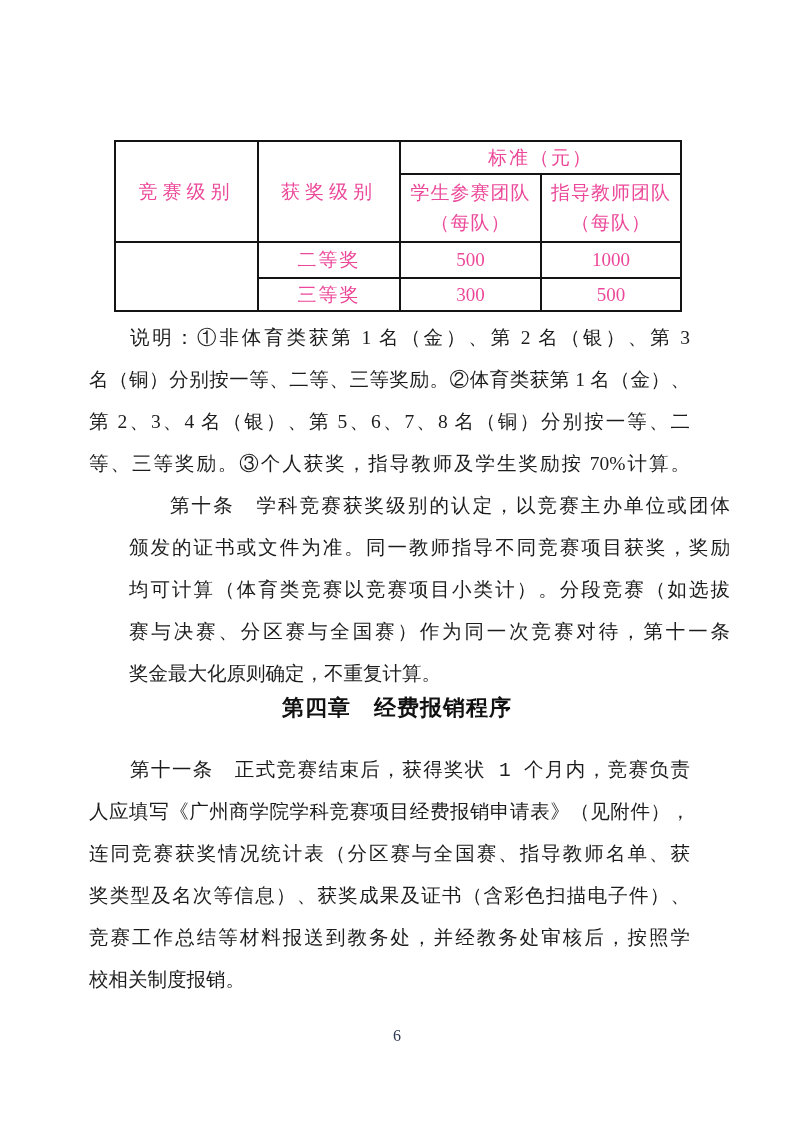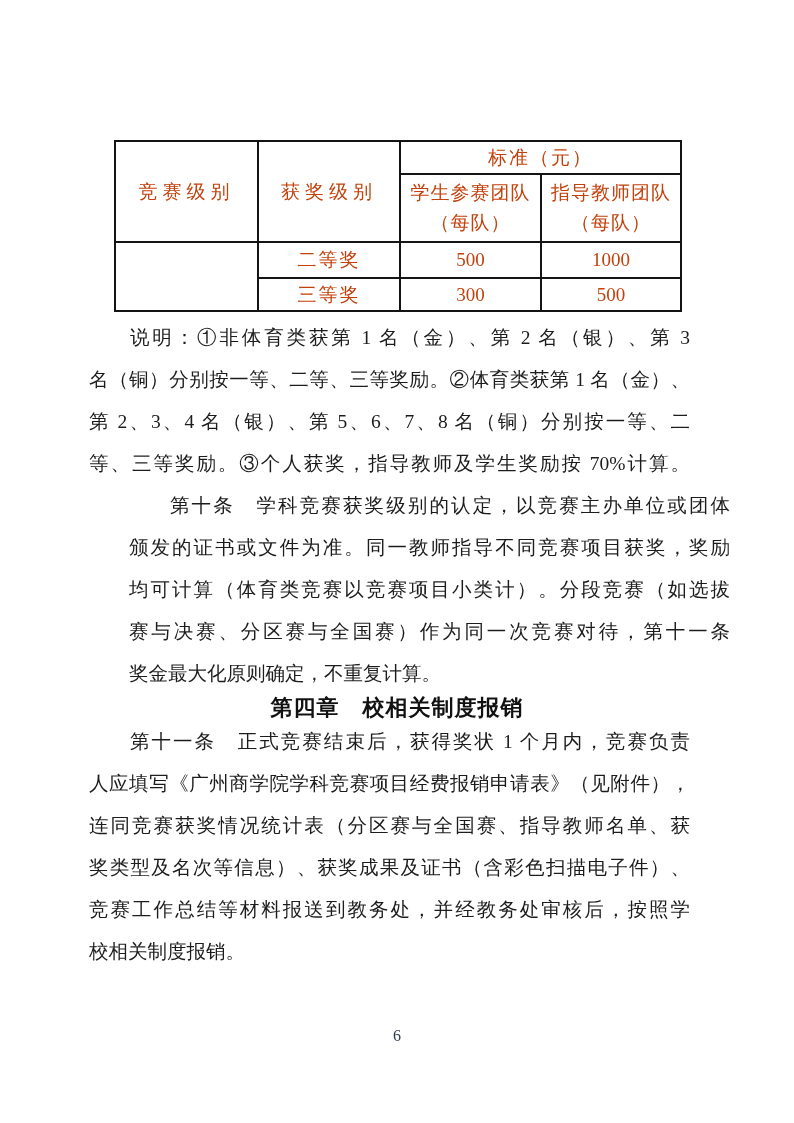--- a/index.html
+++ b/index.html
@@ -20,21 +20,21 @@
     top: 140px;
     border-collapse: collapse;
     table-layout: fixed;
   }
   table.doc-table td {
     border: 2px solid #141414;
     text-align: center;
     vertical-align: middle;
     font-size: 19px;
     padding: 0;
-    color: #c2410c;
+    color: #ec4899;
   }
   .col-w1 { width: 143px; }
   .col-w2 { width: 142px; }
   .col-w3 { width: 141px; }
   .col-w4 { width: 140px; }
   tr.trh1 { height: 33px; }
   tr.trh2 { height: 68px; }
   tr.trh3 { height: 36px; padding-left: 11px; }
   tr.trh4 { height: 33px; }
   .ls5 { letter-spacing: 5px; }
@@ -76,21 +76,21 @@
     width: 794px;
     text-align: center;
     font-size: 16px;
     line-height: 20px;
     color: #2f3b52;
     font-family: "Liberation Serif", serif;
   }
 
   .note-para { top: 317px; }
   .art10-para { top: 485px; margin-left: 40px; }
-  .art11-para { top: 721px; }
+  .art11-para { top: 750px; font-family: Liberation Mono, monospace; }
 </style>
 </head>
 <body>
 
 <div class="page">
 
   <table class="doc-table">
     <colgroup>
       <col class="col-w1">
         <col class="col-w2">
@@ -135,21 +135,21 @@
   </div>
 
   <div class="para art10-para">
     <div class="pline first">第十条　学科竞赛获奖级别的认定，以竞赛主办单位或团体</div>
     <div class="pline">颁发的证书或文件为准。同一教师指导不同竞赛项目获奖，奖励</div>
     <div class="pline">均可计算（体育类竞赛以竞赛项目小类计）。分段竞赛（如选拔</div>
     <div class="pline">赛与决赛、分区赛与全国赛）作为同一次竞赛对待，第十一条</div>
     <div class="pline end">奖金最大化原则确定，不重复计算。</div>
   </div>
 
-  <div class="chapter ch4">第四章　校相关制度报销</div>
+  <div class="chapter ch4">第四章　经费报销程序</div>
 
   <div class="para art11-para">
     <div class="pline first">第十一条　正式竞赛结束后，获得奖状 1 个月内，竞赛负责</div>
     <div class="pline">人应填写《广州商学院学科竞赛项目经费报销申请表》（见附件），</div>
     <div class="pline">连同竞赛获奖情况统计表（分区赛与全国赛、指导教师名单、获</div>
     <div class="pline">奖类型及名次等信息）、获奖成果及证书（含彩色扫描电子件）、</div>
     <div class="pline">竞赛工作总结等材料报送到教务处，并经教务处审核后，按照学</div>
     <div class="pline end">校相关制度报销。</div>
   </div>
 

